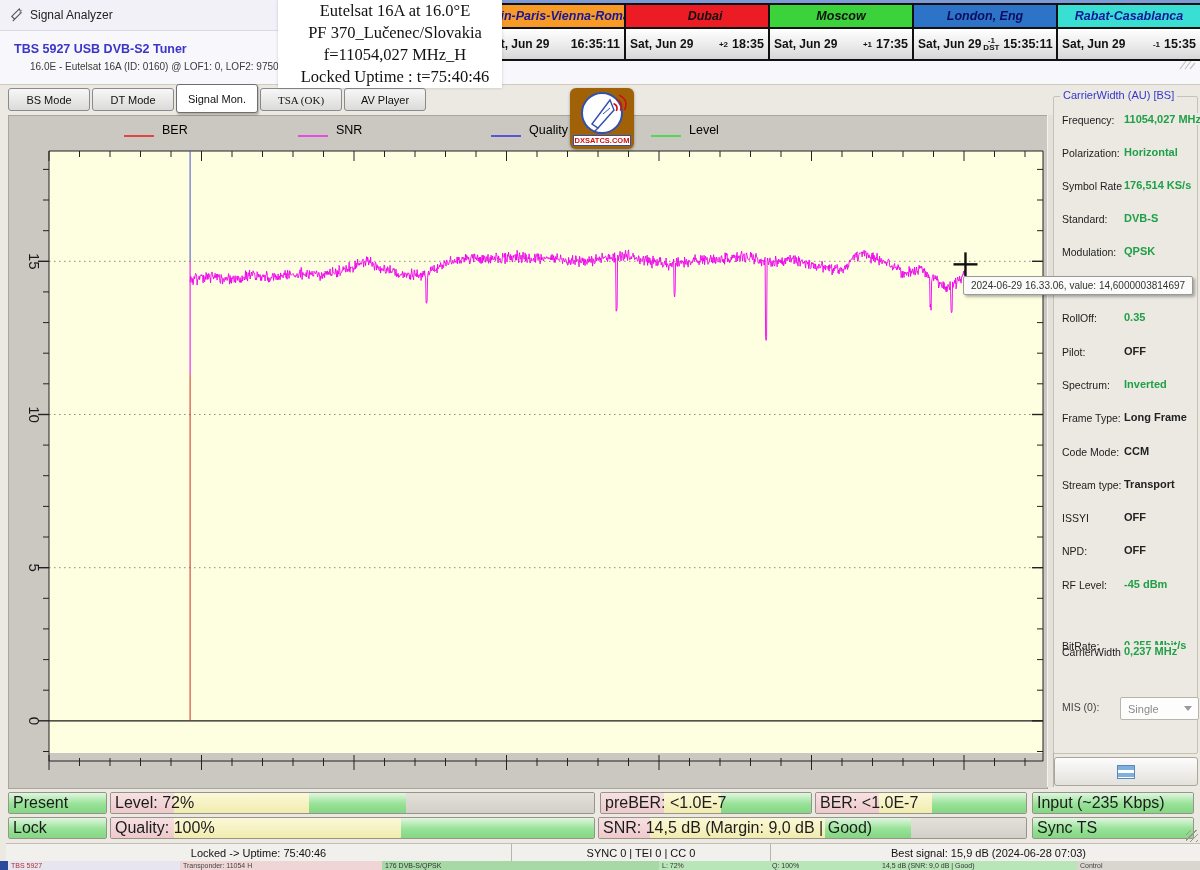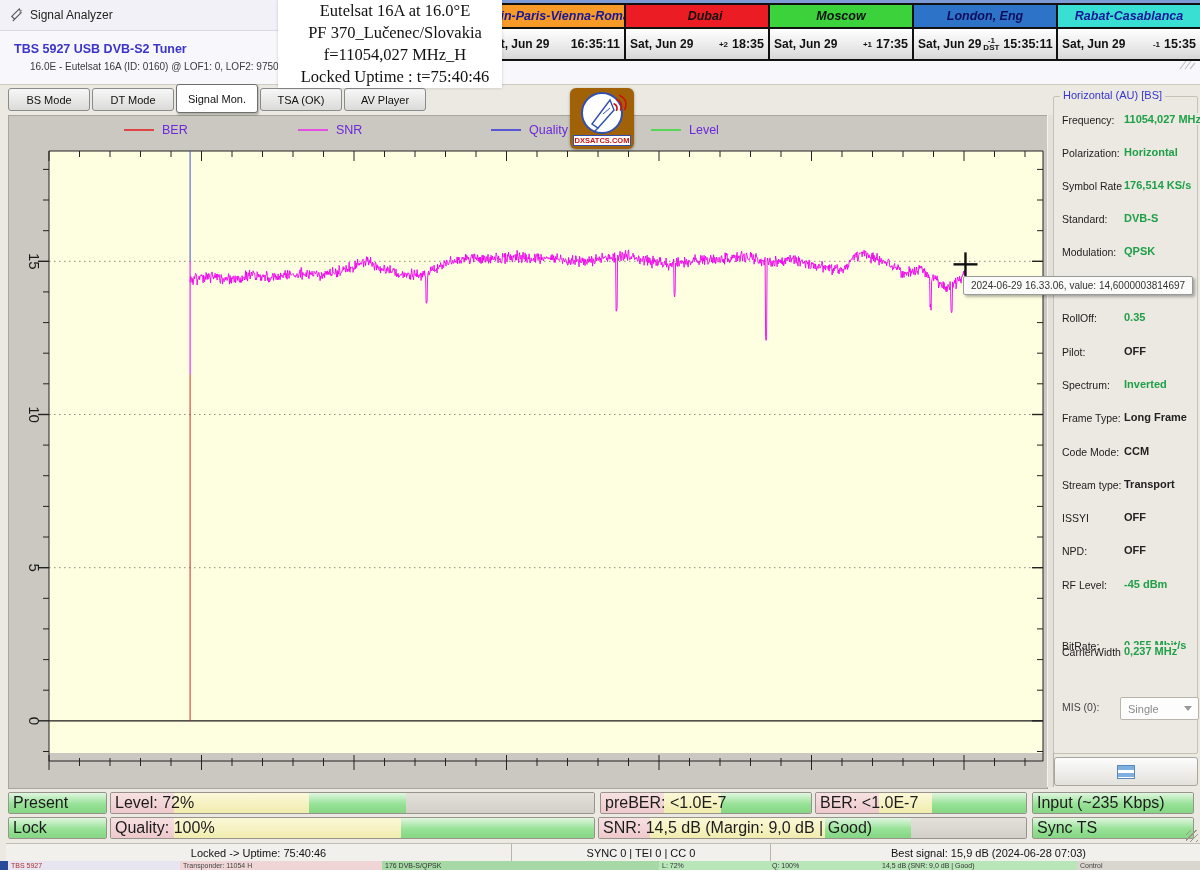--- a/index.html
+++ b/index.html
@@ -31,21 +31,21 @@
   .clock-time{margin-left:auto;white-space:nowrap;font-size:12.5px;}
   .clock-offset+.clock-time{margin-left:2px;}
   .corner-mark{position:absolute;left:1178px;top:59px;width:18px;height:12px;opacity:.55;}
   
   .tab{position:absolute;top:88px;height:21px;width:80px;background:linear-gradient(#f7f7f7,#dbdbd9);
       border:1px solid #8a8a8a;border-radius:3px;font-size:11px;color:#111;display:flex;align-items:center;justify-content:center;cursor:default;}
   .tab.active{top:84px;height:27px;background:#ffffff;border-color:#6e6e6e;z-index:3;box-shadow:1px 2px 2px rgba(0,0,0,.25);}
   
   .chart-panel{position:absolute;left:8px;top:115px;width:1038px;height:672px;background:#cac8c1;border:1px solid #a9a59b;}
   .legend{position:absolute;top:7px;height:18px;left:0;width:100%;}
-  .legend-item{position:absolute;display:flex;align-items:center;font-size:12.5px;color:#6d28d9;}
+  .legend-item{position:absolute;display:flex;align-items:flex-end;font-size:12.5px;color:#000000;}
   .legend-line{display:inline-block;width:30px;height:2px;margin-right:8px;}
   #plot{position:absolute;left:0;top:0;}
   .splitter{position:absolute;left:1047px;top:115px;width:5px;height:672px;background:#e4e1da;border-left:1px solid #f4f2ec;border-right:1px solid #b5b1a7;}
   
   .tooltip{position:absolute;left:963px;top:276px;height:17px;line-height:17px;padding:0 7px;background:#fbfbf9;
       border:1px solid #9a9a9a;border-radius:2px;font-size:10px;color:#333;white-space:nowrap;z-index:9;
       box-shadow:2px 2px 3px rgba(0,0,0,.3);}
   
   .groupbox{position:absolute;left:1053px;top:96px;width:143px;height:656px;border:1px solid #c6c2b6;border-radius:2px;}
   .groupbox-title{position:absolute;left:1060px;top:89px;background:#ece9e2;padding:0 3px;font-size:11px;color:#3535cf;z-index:2;}
@@ -165,21 +165,21 @@
       </div>
     </div>
   <svg class="corner-mark" viewBox="0 0 18 12">
     <path d="M2 10 L8 2 M7 10 L13 2 M12 10 L17 4" stroke="#9a968c" stroke-width="1.2" fill="none"></path>
   </svg>
 
   <div id="tabs">
       <div class="tab" style="left: 8px;">BS Mode</div>
       <div class="tab" style="left: 92px;">DT Mode</div>
       <div class="tab active" style="left: 176px;">Signal Mon.</div>
-      <div class="tab" style="left: 260px;">TSA (OK)</div>
+      <div class="tab" style="left: 260px; font-family: Liberation Serif, serif;">TSA (OK)</div>
       <div class="tab" style="left: 344px;">AV Player</div>
     </div>
 
   <div class="logo">
     <svg width="64" height="50" viewBox="0 0 64 50">
       <circle cx="32" cy="25" r="20" fill="#fff" stroke="#3050b0" stroke-width="2"></circle>
       <path d="M22 36 L40 12 L44 22 L28 40 Z" fill="none" stroke="#3050b0" stroke-width="1.4"></path>
       <line x1="28" y1="40" x2="24" y2="44" stroke="#3050b0" stroke-width="1.4"></line>
       <line x1="33" y1="26" x2="40" y2="20" stroke="#3050b0" stroke-width="1"></line>
       <path d="M44 14 q4 4 0 8 M48 11 q6 6 0 12 M52 8 q8 8 0 16" stroke="#cc1111" stroke-width="1.6" fill="none" transform="rotate(-20 48 16)"></path>
@@ -332,21 +332,21 @@
         <path d="M181.1 166.1L181.6 160.3L182.1 160.9L182.6 163.9L183.1 166.7L183.6 162.5L184.1 168.8L184.6 164.1L185.1 160.5L185.6 162.9L186.1 159.8L186.6 157.4L187.1 158.2L187.6 160.1L188.1 169.0L188.6 163.8L189.1 162.7L189.6 162.9L190.1 159.9L190.6 163.7L191.1 160.0L191.6 159.5L192.1 158.6L192.6 159.8L193.1 158.9L193.6 161.5L194.1 166.8L194.6 159.2L195.1 164.1L195.6 165.9L196.1 160.5L196.6 163.4L197.1 156.5L197.6 159.1L198.1 163.5L198.6 158.4L199.1 163.2L199.6 157.5L200.1 158.1L200.6 161.2L201.1 161.9L201.6 167.0L202.1 157.7L202.6 157.5L203.1 155.9L203.6 160.6L204.1 161.1L204.6 163.1L205.1 159.8L205.6 161.5L206.1 157.3L206.6 161.7L207.1 161.9L207.6 158.1L208.1 164.1L208.6 158.0L209.1 159.7L209.6 161.1L210.1 158.5L210.6 162.8L211.1 166.4L211.6 167.4L212.1 158.5L212.6 161.6L213.1 161.4L213.6 168.1L214.1 162.6L214.6 162.7L215.1 165.8L215.6 164.3L216.1 161.4L216.6 163.7L217.1 161.8L217.6 161.0L218.1 164.5L218.6 162.9L219.1 160.7L219.6 157.6L220.1 162.1L220.6 168.2L221.1 159.5L221.6 166.4L222.1 161.8L222.6 167.3L223.1 161.6L223.6 162.7L224.1 159.9L224.6 160.3L225.1 166.2L225.6 165.1L226.1 159.7L226.6 166.8L227.1 162.4L227.6 162.3L228.1 160.1L228.6 164.4L229.1 159.9L229.6 161.1L230.1 164.7L230.6 166.3L231.1 161.5L231.6 166.5L232.1 164.0L232.6 166.3L233.1 159.7L233.6 165.0L234.1 162.4L234.6 161.8L235.1 160.8L235.6 164.0L236.1 161.6L236.6 154.6L237.1 163.5L237.6 155.9L238.1 161.8L238.6 165.1L239.1 157.2L239.6 156.8L240.1 160.3L240.6 154.0L241.1 163.0L241.6 159.5L242.1 158.8L242.6 156.0L243.1 159.9L243.6 158.7L244.1 154.8L244.6 156.7L245.1 157.0L245.6 157.0L246.1 161.2L246.6 164.0L247.1 162.0L247.6 163.7L248.1 155.7L248.6 157.5L249.1 161.3L249.6 158.0L250.1 160.5L250.6 160.9L251.1 158.5L251.6 164.6L252.1 160.3L252.6 164.5L253.1 161.4L253.6 159.0L254.1 158.6L254.6 160.8L255.1 158.9L255.6 161.2L256.1 165.0L256.6 159.5L257.1 159.5L257.6 155.2L258.1 156.8L258.6 164.4L259.1 161.4L259.6 166.3L260.1 161.9L260.6 165.8L261.1 164.3L261.6 164.0L262.1 161.1L262.6 162.2L263.1 160.5L263.6 157.5L264.1 157.2L264.6 164.5L265.1 158.3L265.6 157.4L266.1 161.3L266.6 158.6L267.1 163.7L267.6 160.1L268.1 161.4L268.6 163.8L269.1 157.9L269.6 163.6L270.1 162.3L270.6 160.0L271.1 163.7L271.6 156.9L272.1 160.7L272.6 158.9L273.1 159.1L273.6 160.0L274.1 161.9L274.6 158.4L275.1 156.8L275.6 159.1L276.1 154.4L276.6 159.3L277.1 162.1L277.6 157.5L278.1 163.3L278.6 154.2L279.1 157.1L279.6 159.5L280.1 162.4L280.6 154.7L281.1 155.7L281.6 158.1L282.1 159.3L282.6 158.8L283.1 158.3L283.6 158.1L284.1 157.6L284.6 158.7L285.1 160.1L285.6 160.5L286.1 159.4L286.6 161.1L287.1 160.7L287.6 158.4L288.1 157.5L288.6 159.6L289.1 162.0L289.6 160.2L290.1 157.8L290.6 155.8L291.1 153.7L291.6 161.4L292.1 151.3L292.6 151.8L293.1 163.5L293.6 156.6L294.1 156.4L294.6 158.9L295.1 158.5L295.6 158.4L296.1 160.0L296.6 160.2L297.1 156.5L297.6 160.9L298.1 154.1L298.6 155.5L299.1 157.9L299.6 162.2L300.1 162.8L300.6 154.6L301.1 158.4L301.6 156.6L302.1 158.8L302.6 158.0L303.1 155.2L303.6 159.9L304.1 159.9L304.6 160.2L305.1 155.3L305.6 156.4L306.1 157.0L306.6 157.8L307.1 156.1L307.6 154.8L308.1 157.7L308.6 160.9L309.1 158.9L309.6 156.5L310.1 156.6L310.6 160.1L311.1 164.7L311.6 160.3L312.1 162.4L312.6 156.4L313.1 158.1L313.6 162.6L314.1 158.4L314.6 159.7L315.1 157.1L315.6 161.7L316.1 155.1L316.6 157.0L317.1 158.4L317.6 155.5L318.1 158.6L318.6 154.9L319.1 158.4L319.6 156.3L320.1 158.6L320.6 154.9L321.1 152.9L321.6 159.4L322.1 158.3L322.6 159.8L323.1 159.2L323.6 151.3L324.1 155.8L324.6 156.6L325.1 157.5L325.6 158.2L326.1 157.2L326.6 152.7L327.1 157.0L327.6 161.2L328.1 154.4L328.6 161.0L329.1 155.5L329.6 158.0L330.1 149.4L330.6 151.5L331.1 159.6L331.6 157.6L332.1 157.2L332.6 155.7L333.1 154.6L333.6 155.2L334.1 150.6L334.6 153.7L335.1 151.6L335.6 151.9L336.1 153.3L336.6 156.2L337.1 149.4L337.6 152.8L338.1 155.7L338.6 152.9L339.1 155.4L339.6 154.8L340.1 146.2L340.6 155.4L341.1 156.3L341.6 150.9L342.1 150.9L342.6 151.5L343.1 151.2L343.6 150.8L344.1 156.4L344.6 152.3L345.1 152.6L345.6 153.4L346.1 144.9L346.6 153.0L347.1 147.0L347.6 151.4L348.1 148.5L348.6 143.0L349.1 149.0L349.6 149.1L350.1 147.0L350.6 149.2L351.1 148.0L351.6 146.7L352.1 148.3L352.6 148.0L353.1 144.8L353.6 144.2L354.1 143.1L354.6 151.1L355.1 146.3L355.6 145.6L356.1 145.9L356.6 149.6L357.1 144.1L357.6 140.6L358.1 145.5L358.6 141.1L359.1 143.0L359.6 149.1L360.1 146.9L360.6 144.4L361.1 147.2L361.6 141.1L362.1 146.8L362.6 147.8L363.1 150.5L363.6 146.0L364.1 147.1L364.6 149.3L365.1 151.0L365.6 154.3L366.1 147.3L366.6 146.3L367.1 148.6L367.6 154.1L368.1 148.7L368.6 152.0L369.1 150.3L369.6 153.6L370.1 154.5L370.6 154.9L371.1 150.4L371.6 157.1L372.1 152.1L372.6 154.3L373.1 153.3L373.6 152.6L374.1 155.0L374.6 154.9L375.1 148.9L375.6 149.8L376.1 155.4L376.6 157.2L377.1 157.4L377.6 152.4L378.1 155.3L378.6 150.7L379.1 152.4L379.6 152.6L380.1 157.1L380.6 153.8L381.1 149.3L381.6 156.8L382.1 155.3L382.6 156.6L383.1 156.5L383.6 155.5L384.1 152.4L384.6 153.9L385.1 152.5L385.6 155.0L386.1 159.6L386.6 155.6L387.1 153.1L387.6 160.7L388.1 158.1L388.6 160.2L389.1 157.2L389.6 161.5L390.1 159.8L390.6 160.6L391.1 159.0L391.6 158.5L392.1 159.3L392.6 158.0L393.1 158.3L393.6 155.3L394.1 161.8L394.6 160.3L395.1 156.6L395.6 160.9L396.1 157.3L396.6 157.1L397.1 157.8L397.6 161.5L398.1 157.6L398.6 159.3L399.1 156.7L399.6 157.5L400.1 157.5L400.6 163.1L401.1 158.8L401.6 163.6L402.1 158.0L402.6 152.7L403.1 156.9L403.6 160.8L404.1 160.6L404.6 163.9L405.1 154.6L405.6 153.9L406.1 159.6L406.6 160.1L407.1 157.5L407.6 160.7L408.1 153.6L408.6 160.5L409.1 158.9L409.6 161.8L410.1 161.0L410.6 158.7L411.1 159.0L411.6 156.9L412.1 164.5L412.6 157.9L413.1 156.9L413.6 161.3L414.1 155.0L414.6 158.4L415.1 159.5L415.6 154.7L416.1 159.7L416.6 161.2L417.1 186.4L417.6 187.3L418.1 185.1L418.6 161.4L419.1 157.1L419.6 155.0L420.1 159.2L420.6 156.8L421.1 156.7L421.6 150.9L422.1 154.5L422.6 155.0L423.1 150.4L423.6 153.9L424.1 154.1L424.6 154.8L425.1 149.1L425.6 155.5L426.1 153.9L426.6 154.6L427.1 154.4L427.6 152.4L428.1 157.0L428.6 148.2L429.1 153.1L429.6 152.1L430.1 151.1L430.6 149.1L431.1 151.0L431.6 146.6L432.1 149.1L432.6 149.0L433.1 153.2L433.6 148.8L434.1 149.7L434.6 151.7L435.1 144.5L435.6 146.7L436.1 146.0L436.6 148.8L437.1 150.2L437.6 143.9L438.1 145.0L438.6 146.4L439.1 149.0L439.6 148.5L440.1 146.6L440.6 145.6L441.1 143.6L441.6 140.3L442.1 146.3L442.6 148.2L443.1 146.9L443.6 144.4L444.1 146.6L444.6 147.4L445.1 144.5L445.6 143.2L446.1 146.5L446.6 145.5L447.1 146.2L447.6 146.4L448.1 140.9L448.6 147.9L449.1 141.0L449.6 144.0L450.1 141.4L450.6 147.3L451.1 144.6L451.6 144.4L452.1 147.4L452.6 144.8L453.1 141.0L453.6 142.7L454.1 141.5L454.6 141.6L455.1 146.2L455.6 142.0L456.1 144.1L456.6 138.1L457.1 144.4L457.6 139.3L458.1 139.6L458.6 142.5L459.1 143.4L459.6 141.0L460.1 143.7L460.6 148.0L461.1 147.1L461.6 143.0L462.1 140.9L462.6 138.7L463.1 139.0L463.6 142.3L464.1 138.0L464.6 146.1L465.1 142.2L465.6 137.8L466.1 141.0L466.6 143.0L467.1 141.7L467.6 144.2L468.1 141.4L468.6 138.8L469.1 145.1L469.6 141.8L470.1 145.6L470.6 141.2L471.1 146.8L471.6 141.2L472.1 147.7L472.6 145.7L473.1 139.2L473.6 146.8L474.1 139.1L474.6 144.3L475.1 140.6L475.6 139.9L476.1 144.1L476.6 146.3L477.1 141.0L477.6 140.7L478.1 145.4L478.6 141.1L479.1 138.3L479.6 147.3L480.1 144.9L480.6 144.6L481.1 141.2L481.6 147.2L482.1 139.2L482.6 144.1L483.1 143.5L483.6 140.1L484.1 143.3L484.6 143.4L485.1 143.7L485.6 140.7L486.1 143.4L486.6 144.6L487.1 136.9L487.6 138.7L488.1 140.4L488.6 143.5L489.1 146.9L489.6 139.9L490.1 143.0L490.6 144.1L491.1 142.5L491.6 146.5L492.1 146.8L492.6 147.1L493.1 143.9L493.6 137.0L494.1 140.4L494.6 140.8L495.1 141.3L495.6 137.5L496.1 147.9L496.6 137.3L497.1 143.8L497.6 143.6L498.1 146.1L498.6 138.6L499.1 140.2L499.6 136.0L500.1 141.2L500.6 140.6L501.1 143.9L501.6 138.5L502.1 144.1L502.6 140.2L503.1 145.2L503.6 146.1L504.1 139.6L504.6 141.6L505.1 139.1L505.6 139.2L506.1 138.7L506.6 144.3L507.1 138.2L507.6 144.1L508.1 134.3L508.6 140.6L509.1 142.4L509.6 146.7L510.1 139.6L510.6 136.7L511.1 143.3L511.6 142.9L512.1 139.2L512.6 146.8L513.1 146.4L513.6 138.8L514.1 136.0L514.6 141.7L515.1 143.3L515.6 143.0L516.1 136.9L516.6 145.2L517.1 138.6L517.6 144.3L518.1 146.6L518.6 144.5L519.1 141.1L519.6 143.0L520.1 137.8L520.6 143.2L521.1 147.1L521.6 145.7L522.1 141.9L522.6 144.7L523.1 143.9L523.6 144.2L524.1 143.7L524.6 142.3L525.1 145.4L525.6 137.9L526.1 138.5L526.6 146.5L527.1 139.6L527.6 140.3L528.1 137.5L528.6 140.1L529.1 144.5L529.6 137.8L530.1 142.9L530.6 141.4L531.1 147.8L531.6 144.6L532.1 138.2L532.6 144.1L533.1 141.3L533.6 142.4L534.1 143.8L534.6 145.0L535.1 140.8L535.6 141.4L536.1 142.8L536.6 142.0L537.1 142.3L537.6 140.6L538.1 142.0L538.6 142.3L539.1 141.4L539.6 142.8L540.1 143.0L540.6 141.8L541.1 142.1L541.6 143.7L542.1 139.4L542.6 144.0L543.1 138.3L543.6 143.8L544.1 143.6L544.6 139.6L545.1 146.3L545.6 142.2L546.1 146.6L546.6 140.5L547.1 141.6L547.6 143.4L548.1 137.5L548.6 141.4L549.1 143.9L549.6 144.0L550.1 144.1L550.6 144.2L551.1 142.8L551.6 138.8L552.1 142.0L552.6 143.5L553.1 144.4L553.6 147.7L554.1 142.0L554.6 144.1L555.1 144.1L555.6 145.9L556.1 143.9L556.6 142.7L557.1 144.2L557.6 147.2L558.1 146.4L558.6 149.2L559.1 148.9L559.6 141.4L560.1 147.3L560.6 144.3L561.1 144.0L561.6 148.8L562.1 147.9L562.6 142.5L563.1 144.4L563.6 139.3L564.1 147.7L564.6 145.9L565.1 144.1L565.6 144.7L566.1 148.8L566.6 139.8L567.1 139.9L567.6 145.7L568.1 144.8L568.6 143.6L569.1 143.2L569.6 147.7L570.1 150.8L570.6 140.3L571.1 142.7L571.6 146.4L572.1 146.0L572.6 146.8L573.1 141.7L573.6 145.1L574.1 142.5L574.6 148.8L575.1 142.8L575.6 147.4L576.1 149.7L576.6 143.5L577.1 145.0L577.6 147.3L578.1 148.4L578.6 142.9L579.1 143.8L579.6 146.4L580.1 140.5L580.6 145.3L581.1 143.1L581.6 143.3L582.1 146.7L582.6 140.2L583.1 142.9L583.6 150.2L584.1 142.6L584.6 143.2L585.1 147.0L585.6 147.8L586.1 146.8L586.6 140.8L587.1 138.3L587.6 145.1L588.1 143.9L588.6 142.1L589.1 141.5L589.6 144.6L590.1 144.1L590.6 140.7L591.1 144.4L591.6 142.2L592.1 146.9L592.6 143.6L593.1 137.0L593.6 141.1L594.1 142.8L594.6 142.4L595.1 140.9L595.6 141.7L596.1 140.5L596.6 140.3L597.1 140.7L597.6 143.9L598.1 142.3L598.6 145.6L599.1 139.5L599.6 138.0L600.1 143.2L600.6 138.9L601.1 143.1L601.6 142.8L602.1 141.1L602.6 142.6L603.1 142.5L603.6 144.7L604.1 137.7L604.6 140.4L605.1 146.6L605.6 136.7L606.1 145.0L606.6 142.3L607.1 195.2L607.6 194.8L608.1 191.7L608.6 139.1L609.1 139.8L609.6 144.5L610.1 139.5L610.6 139.8L611.1 135.3L611.6 142.8L612.1 144.9L612.6 139.3L613.1 136.2L613.6 138.3L614.1 143.7L614.6 144.5L615.1 137.8L615.6 142.8L616.1 137.5L616.6 134.2L617.1 141.2L617.6 138.5L618.1 139.9L618.6 144.5L619.1 135.3L619.6 133.8L620.1 141.0L620.6 143.4L621.1 143.6L621.6 141.8L622.1 140.7L622.6 142.9L623.1 140.0L623.6 139.5L624.1 137.1L624.6 141.2L625.1 139.2L625.6 143.6L626.1 142.3L626.6 143.0L627.1 141.2L627.6 141.6L628.1 143.6L628.6 145.3L629.1 144.6L629.6 139.7L630.1 140.8L630.6 147.5L631.1 148.1L631.6 142.3L632.1 143.5L632.6 144.5L633.1 145.7L633.6 143.0L634.1 140.7L634.6 140.0L635.1 149.3L635.6 144.2L636.1 142.3L636.6 140.2L637.1 144.2L637.6 145.5L638.1 139.1L638.6 149.4L639.1 141.3L639.6 146.1L640.1 147.2L640.6 141.8L641.1 142.5L641.6 148.6L642.1 144.5L642.6 149.6L643.1 152.2L643.6 142.6L644.1 139.9L644.6 147.6L645.1 142.4L645.6 145.5L646.1 146.0L646.6 144.4L647.1 149.7L647.6 147.4L648.1 143.3L648.6 149.7L649.1 149.4L649.6 145.4L650.1 146.2L650.6 141.5L651.1 145.3L651.6 141.5L652.1 148.9L652.6 147.1L653.1 146.1L653.6 151.3L654.1 150.4L654.6 150.2L655.1 147.6L655.6 145.0L656.1 147.7L656.6 149.0L657.1 142.0L657.6 151.2L658.1 147.5L658.6 148.8L659.1 148.9L659.6 154.3L660.1 150.6L660.6 148.3L661.1 147.2L661.6 149.7L662.1 147.0L662.6 150.4L663.1 151.1L663.6 146.0L664.1 146.8L664.6 143.0L665.1 177.4L665.6 180.9L666.1 176.4L666.6 147.1L667.1 149.6L667.6 142.0L668.1 143.7L668.6 150.5L669.1 141.3L669.6 147.2L670.1 150.3L670.6 147.2L671.1 145.8L671.6 144.7L672.1 147.7L672.6 144.6L673.1 145.8L673.6 144.8L674.1 147.3L674.6 145.8L675.1 151.4L675.6 141.0L676.1 146.5L676.6 148.3L677.1 143.4L677.6 143.5L678.1 148.7L678.6 145.6L679.1 151.1L679.6 144.3L680.1 144.3L680.6 145.1L681.1 146.3L681.6 148.9L682.1 146.9L682.6 145.7L683.1 147.1L683.6 144.6L684.1 143.4L684.6 141.5L685.1 145.4L685.6 141.7L686.1 138.6L686.6 143.7L687.1 142.3L687.6 145.5L688.1 144.5L688.6 146.6L689.1 144.9L689.6 147.1L690.1 148.9L690.6 145.4L691.1 146.4L691.6 139.4L692.1 142.7L692.6 144.5L693.1 139.6L693.6 147.7L694.1 141.9L694.6 145.1L695.1 139.3L695.6 148.8L696.1 141.1L696.6 140.3L697.1 144.0L697.6 143.1L698.1 141.4L698.6 146.0L699.1 148.4L699.6 146.6L700.1 146.5L700.6 142.7L701.1 143.2L701.6 139.0L702.1 140.7L702.6 146.1L703.1 141.6L703.6 147.2L704.1 144.7L704.6 138.7L705.1 146.7L705.6 141.2L706.1 141.5L706.6 147.6L707.1 145.5L707.6 141.0L708.1 143.0L708.6 144.5L709.1 146.1L709.6 144.6L710.1 141.3L710.6 143.2L711.1 146.7L711.6 145.8L712.1 140.7L712.6 139.7L713.1 142.8L713.6 145.7L714.1 143.0L714.6 146.9L715.1 143.2L715.6 148.3L716.1 136.7L716.6 143.2L717.1 137.0L717.6 139.3L718.1 137.8L718.6 145.9L719.1 142.4L719.6 145.2L720.1 143.7L720.6 146.8L721.1 145.1L721.6 145.2L722.1 141.0L722.6 143.6L723.1 138.9L723.6 142.1L724.1 140.9L724.6 138.8L725.1 142.0L725.6 139.1L726.1 139.9L726.6 141.4L727.1 146.0L727.6 138.9L728.1 136.3L728.6 145.1L729.1 140.4L729.6 141.8L730.1 139.6L730.6 141.8L731.1 145.1L731.6 140.0L732.1 137.3L732.6 135.0L733.1 138.7L733.6 145.2L734.1 140.0L734.6 139.2L735.1 137.6L735.6 144.7L736.1 144.5L736.6 146.3L737.1 138.3L737.6 136.8L738.1 139.8L738.6 142.2L739.1 143.4L739.6 143.7L740.1 144.3L740.6 142.7L741.1 141.6L741.6 136.1L742.1 141.0L742.6 137.1L743.1 142.6L743.6 143.8L744.1 138.5L744.6 139.8L745.1 148.2L745.6 143.1L746.1 145.7L746.6 138.7L747.1 137.3L747.6 140.9L748.1 142.0L748.6 142.0L749.1 147.1L749.6 147.2L750.1 147.3L750.6 143.7L751.1 147.3L751.6 143.3L752.1 142.8L752.6 150.1L753.1 143.9L753.6 145.0L754.1 144.2L754.6 144.6L755.1 149.2L755.6 143.3L756.1 141.3L756.6 221.2L757.1 224.4L757.6 220.5L758.1 145.8L758.6 142.0L759.1 145.6L759.6 148.8L760.1 146.6L760.6 142.6L761.1 141.8L761.6 147.2L762.1 150.6L762.6 146.3L763.1 144.8L763.6 150.3L764.1 146.3L764.6 144.5L765.1 148.8L765.6 150.1L766.1 147.9L766.6 140.0L767.1 143.1L767.6 144.9L768.1 150.8L768.6 144.6L769.1 148.0L769.6 143.0L770.1 144.4L770.6 146.2L771.1 144.1L771.6 146.7L772.1 143.8L772.6 147.6L773.1 141.5L773.6 148.6L774.1 145.1L774.6 149.9L775.1 148.1L775.6 143.7L776.1 142.1L776.6 147.9L777.1 142.0L777.6 142.2L778.1 144.9L778.6 141.2L779.1 143.0L779.6 140.9L780.1 143.1L780.6 145.8L781.1 139.0L781.6 141.8L782.1 146.3L782.6 142.6L783.1 143.3L783.6 141.7L784.1 141.8L784.6 139.7L785.1 147.9L785.6 143.8L786.1 139.5L786.6 143.4L787.1 147.2L787.6 141.5L788.1 145.3L788.6 148.7L789.1 150.1L789.6 140.5L790.1 145.2L790.6 142.0L791.1 150.3L791.6 145.5L792.1 145.5L792.6 145.1L793.1 143.6L793.6 146.4L794.1 147.7L794.6 146.0L795.1 146.9L795.6 145.2L796.1 148.0L796.6 152.1L797.1 144.4L797.6 146.2L798.1 146.0L798.6 148.2L799.1 145.8L799.6 152.5L800.1 143.9L800.6 146.8L801.1 152.8L801.6 152.6L802.1 151.7L802.6 146.5L803.1 146.4L803.6 148.0L804.1 146.8L804.6 152.3L805.1 148.5L805.6 147.8L806.1 153.0L806.6 147.9L807.1 152.0L807.6 154.5L808.1 150.6L808.6 150.3L809.1 152.5L809.6 148.4L810.1 148.0L810.6 150.7L811.1 152.2L811.6 151.0L812.1 149.9L812.6 147.7L813.1 145.1L813.6 148.0L814.1 156.4L814.6 149.9L815.1 151.2L815.6 152.6L816.1 149.0L816.6 154.1L817.1 150.1L817.6 150.6L818.1 151.1L818.6 150.5L819.1 153.5L819.6 149.4L820.1 155.2L820.6 148.7L821.1 152.4L821.6 151.6L822.1 149.6L822.6 148.5L823.1 159.0L823.6 153.6L824.1 156.9L824.6 151.9L825.1 155.0L825.6 151.1L826.1 149.2L826.6 152.4L827.1 152.3L827.6 150.6L828.1 148.4L828.6 149.7L829.1 157.2L829.6 154.1L830.1 157.9L830.6 152.7L831.1 151.8L831.6 151.6L832.1 155.5L832.6 151.8L833.1 154.1L833.6 153.7L834.1 157.1L834.6 153.3L835.1 153.8L835.6 149.9L836.1 149.7L836.6 153.3L837.1 148.9L837.6 151.3L838.1 147.9L838.6 153.5L839.1 149.9L839.6 151.2L840.1 146.1L840.6 144.1L841.1 146.1L841.6 144.7L842.1 143.1L842.6 142.9L843.1 143.4L843.6 141.3L844.1 140.1L844.6 138.9L845.1 144.1L845.6 138.8L846.1 137.5L846.6 137.3L847.1 141.4L847.6 136.9L848.1 135.8L848.6 145.2L849.1 145.2L849.6 140.2L850.1 138.3L850.6 137.0L851.1 136.8L851.6 137.4L852.1 136.4L852.6 136.0L853.1 140.9L853.6 135.8L854.1 137.6L854.6 136.5L855.1 134.2L855.6 140.2L856.1 135.1L856.6 135.1L857.1 136.5L857.6 142.5L858.1 136.8L858.6 137.1L859.1 138.2L859.6 141.8L860.1 138.8L860.6 141.6L861.1 140.8L861.6 141.6L862.1 147.3L862.6 138.7L863.1 137.0L863.6 143.1L864.1 136.6L864.6 144.9L865.1 139.3L865.6 142.1L866.1 146.3L866.6 141.7L867.1 143.9L867.6 141.0L868.1 137.2L868.6 144.4L869.1 143.2L869.6 144.1L870.1 149.2L870.6 140.2L871.1 146.0L871.6 145.9L872.1 142.3L872.6 145.7L873.1 147.9L873.6 145.1L874.1 143.8L874.6 144.9L875.1 146.1L875.6 147.2L876.1 145.5L876.6 147.4L877.1 146.0L877.6 149.8L878.1 146.7L878.6 146.5L879.1 143.4L879.6 143.0L880.1 144.1L880.6 149.1L881.1 151.2L881.6 150.9L882.1 151.1L882.6 149.8L883.1 149.4L883.6 154.2L884.1 151.6L884.6 152.8L885.1 148.5L885.6 147.4L886.1 152.0L886.6 151.5L887.1 152.3L887.6 153.9L888.1 150.5L888.6 153.5L889.1 148.6L889.6 151.3L890.1 150.9L890.6 153.8L891.1 151.5L891.6 153.2L892.1 161.6L892.6 158.7L893.1 155.1L893.6 161.9L894.1 155.3L894.6 159.6L895.1 161.3L895.6 155.9L896.1 157.8L896.6 156.6L897.1 156.1L897.6 159.4L898.1 157.2L898.6 156.3L899.1 156.1L899.6 160.7L900.1 150.4L900.6 155.8L901.1 152.4L901.6 160.4L902.1 154.6L902.6 157.3L903.1 156.0L903.6 152.8L904.1 153.6L904.6 158.2L905.1 157.8L905.6 151.0L906.1 159.2L906.6 156.4L907.1 154.0L907.6 151.0L908.1 156.5L908.6 155.3L909.1 158.5L909.6 152.9L910.1 149.2L910.6 152.5L911.1 150.0L911.6 151.6L912.1 152.3L912.6 150.2L913.1 151.8L913.6 156.6L914.1 157.1L914.6 152.9L915.1 155.1L915.6 152.4L916.1 161.1L916.6 155.4L917.1 155.7L917.6 160.9L918.1 156.2L918.6 157.0L919.1 162.0L919.6 158.6L920.1 161.9L920.6 161.2L921.1 191.1L921.6 188.2L922.1 194.2L922.6 166.1L923.1 162.6L923.6 161.7L924.1 158.5L924.6 164.7L925.1 162.4L925.6 162.5L926.1 159.4L926.6 162.9L927.1 161.5L927.6 164.2L928.1 159.9L928.6 164.3L929.1 163.6L929.6 172.0L930.1 170.8L930.6 166.1L931.1 167.9L931.6 166.8L932.1 166.3L932.6 170.6L933.1 171.8L933.6 171.5L934.1 165.6L934.6 172.9L935.1 166.5L935.6 172.0L936.1 173.8L936.6 170.8L937.1 175.9L937.6 170.4L938.1 175.5L938.6 170.4L939.1 168.4L939.6 170.5L940.1 171.6L940.6 173.9L941.1 165.5L941.6 175.6L942.1 194.7L942.6 196.7L943.1 194.8L943.6 165.9L944.1 171.5L944.6 167.7L945.1 166.9L945.6 164.2L946.1 167.6L946.6 161.9L947.1 172.9L947.6 168.5L948.1 164.4L948.6 161.0L949.1 163.1L949.6 165.1L950.1 164.1L950.6 160.1L951.1 165.2L951.6 163.1L952.1 167.2L952.6 160.8L953.1 161.0L953.6 158.4L954.1 158.1L954.6 155.0L955.1 159.2L955.6 154.2L956.1 158.5" fill="none" stroke="#ee00ee" stroke-width="0.9"></path>
         <line x1="944.4680000000001" x2="968.4680000000001" y1="148.35368956743002" y2="148.35368956743002" stroke="#111" stroke-width="2.4"></line>
         <line x1="956.4680000000001" x2="956.4680000000001" y1="136.35368956743002" y2="160.35368956743002" stroke="#111" stroke-width="2.4"></line>
       </svg>
   </div>
   <div class="splitter"></div>
 
   <div class="tooltip">2024-06-29 16.33.06, value: 14,6000003814697</div>
 
   <div class="groupbox"></div>
-  <div class="groupbox-title">Horizontal (AU) [BS]</div>
+  <div class="groupbox-title">CarrierWidth (AU) [BS]</div>
   <div id="tp-fields">
       <div class="tp-row" style="top: 114px;">
         <span class="tp-label">Frequency:</span>
         <span class="tp-value tp-green">11054,027 MHz</span>
       </div>
       <div class="tp-row" style="top: 147px;">
         <span class="tp-label">Polarization:</span>
         <span class="tp-value tp-green">Horizontal</span>
       </div>
       <div class="tp-row" style="top: 180px;">

